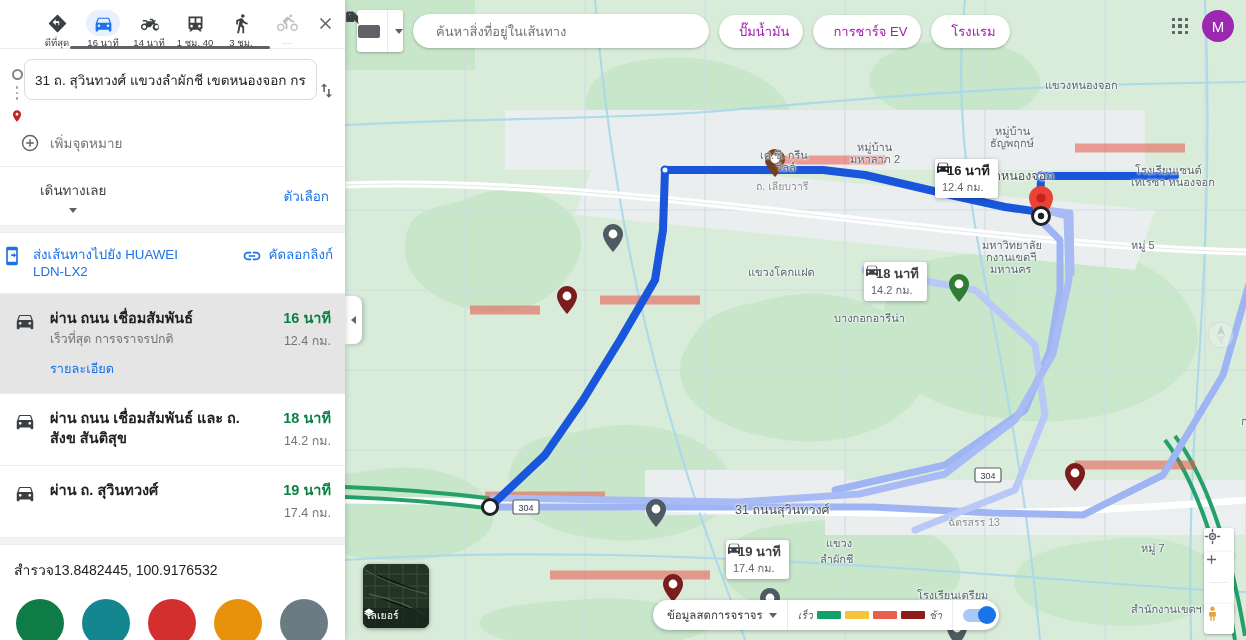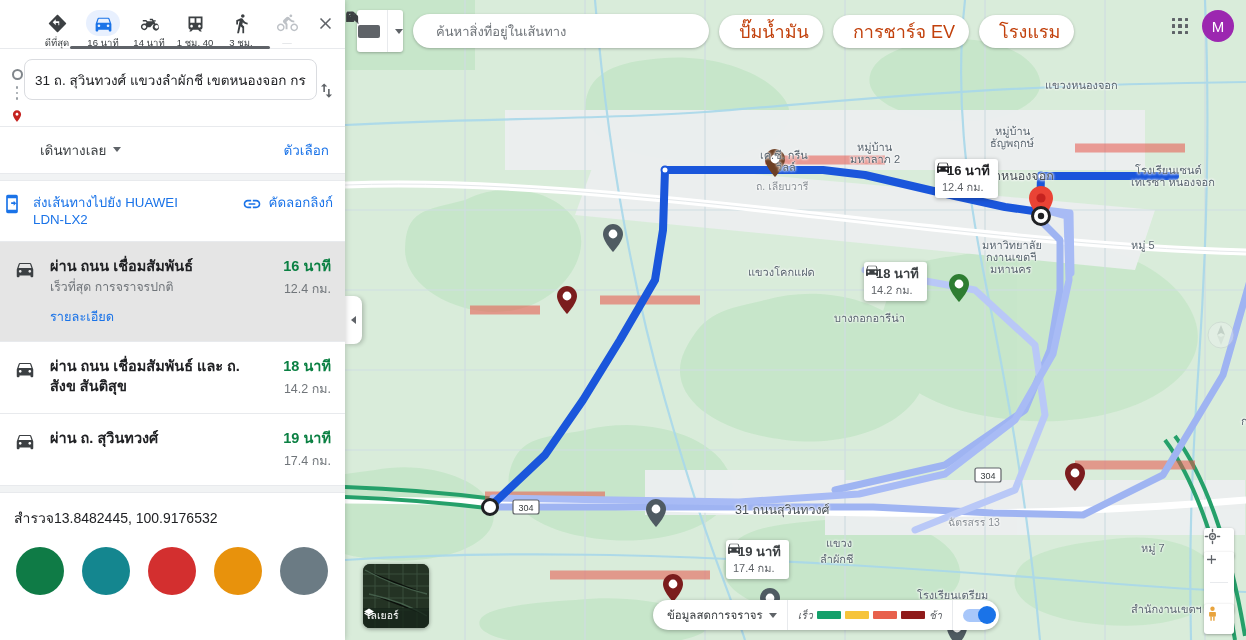--- a/index.html
+++ b/index.html
@@ -72,21 +72,21 @@
     width: 40px; display: flex; justify-content: center; color: #5f6368;
   }
   .add-dest .txt { font-size: 13.5px; color: #70757a; }
   .sep-thick { height: 1px; background: #e8eaed; }
 
   
   .opts-row {
     display: flex; align-items: center; justify-content: space-between;
     padding: 12px 16px 12px 40px; font-size: 13.5px;
   }
-  .leave-now { display: flex; align-items: center; gap: 7px; color: #3c4043; cursor: pointer; }
+  .leave-now { display: flex; align-items: center; gap: 7px; color: #3c4043; cursor: pointer; flex-direction: column; }
   .caret { width: 0; height: 0; border-left: 4.5px solid transparent;
            border-right: 4.5px solid transparent; border-top: 5px solid #5f6368; }
   .opt-link { color: #1a73e8; cursor: pointer; }
   .band { height: 8px; background: #f1f3f4; border-top: 1px solid #e8eaed; border-bottom: 1px solid #e8eaed; }
 
   
   .send-row { display: flex; align-items: flex-start; padding: 13px 12px 13px 2px; gap: 6px; }
   .send-left { display: flex; align-items: flex-start; gap: 11px; flex: 1; cursor: pointer; }
   .send-txt { font-size: 13.3px; color: #1a73e8; line-height: 17px; max-width: 170px; }
   .copy-link { display: flex; align-items: flex-start; gap: 7px; cursor: pointer; }
@@ -135,22 +135,22 @@
   .mt-caret { width: 0; height: 0; border-left: 4px solid transparent;
               border-right: 4px solid transparent; border-top: 5px solid #5f6368; }
   .search-pill {
     width: 296px; height: 34px; background: #fff; border-radius: 18px;
     display: flex; align-items: center; padding: 0 14px; gap: 9px;
     box-shadow: 0 1px 3px rgba(0,0,0,.26); cursor: text;
   }
   .search-ph { font-size: 13px; color: #70757a; }
   .chip {
     height: 33px; background: #fff; border-radius: 17px; display: flex;
-    align-items: center; gap: 6px; padding: 0 14px; font-size: 18px;
-    color: #c2410c; box-shadow: 0 1px 3px rgba(0,0,0,.26); cursor: pointer;
+    align-items: center; gap: 6px; padding: 0 14px; font-size: 13px;
+    color: #a21caf; box-shadow: 0 1px 3px rgba(0,0,0,.26); cursor: pointer;
     white-space: nowrap;
   }
   .top-right { position: absolute; top: 10px; right: 12px; display: flex;
                align-items: center; gap: 14px; z-index: 20; }
   .apps-grid { display: grid; grid-template-columns: repeat(3,3.5px);
                grid-gap: 3px; cursor: pointer; }
   .apps-grid i { width: 3.5px; height: 3.5px; background: #5f6368; border-radius: .5px; display: block; }
   .avatar {
     width: 32px; height: 32px; border-radius: 50%; background: #9c27b0;
     color: #fff; font-size: 15px; display: flex; align-items: center;
@@ -317,20 +317,29 @@
       <div class="ep-fields">
         <div class="ep-input">31 ถ. สุวินทวงศ์ แขวงลำผักชี เขตหนองจอก กร</div>
       </div>
       <div class="swap">
         <svg width="19" height="19" viewBox="0 0 24 24" fill="currentColor">
             <path d="M6.99 11L3 15l3.99 4v-3H14v-2H6.99v-3zM21 9l-3.99-4v3H10v2h7.01v3L21 9z" transform="rotate(90 12 12)"></path>
           </svg>
       </div>
     </div>
 
+    <div class="add-dest">
+      <div class="plus">
+        <svg width="20" height="20" viewBox="0 0 24 24" fill="none" stroke="currentColor" stroke-width="1.7">
+          <circle cx="12" cy="12" r="9"></circle>
+            <path d="M12 8v8M8 12h8" stroke-linecap="round"></path>
+        </svg>
+      </div>
+      <div class="txt">เพิ่มจุดหมาย</div>
+    </div>
 
     <div class="sep-thick"></div>
 
     <div class="opts-row">
       <div class="leave-now">
         <span>เดินทางเลย</span>
         <span class="caret"></span>
       </div>
       <div class="opt-link">ตัวเลือก</div>
     </div>

